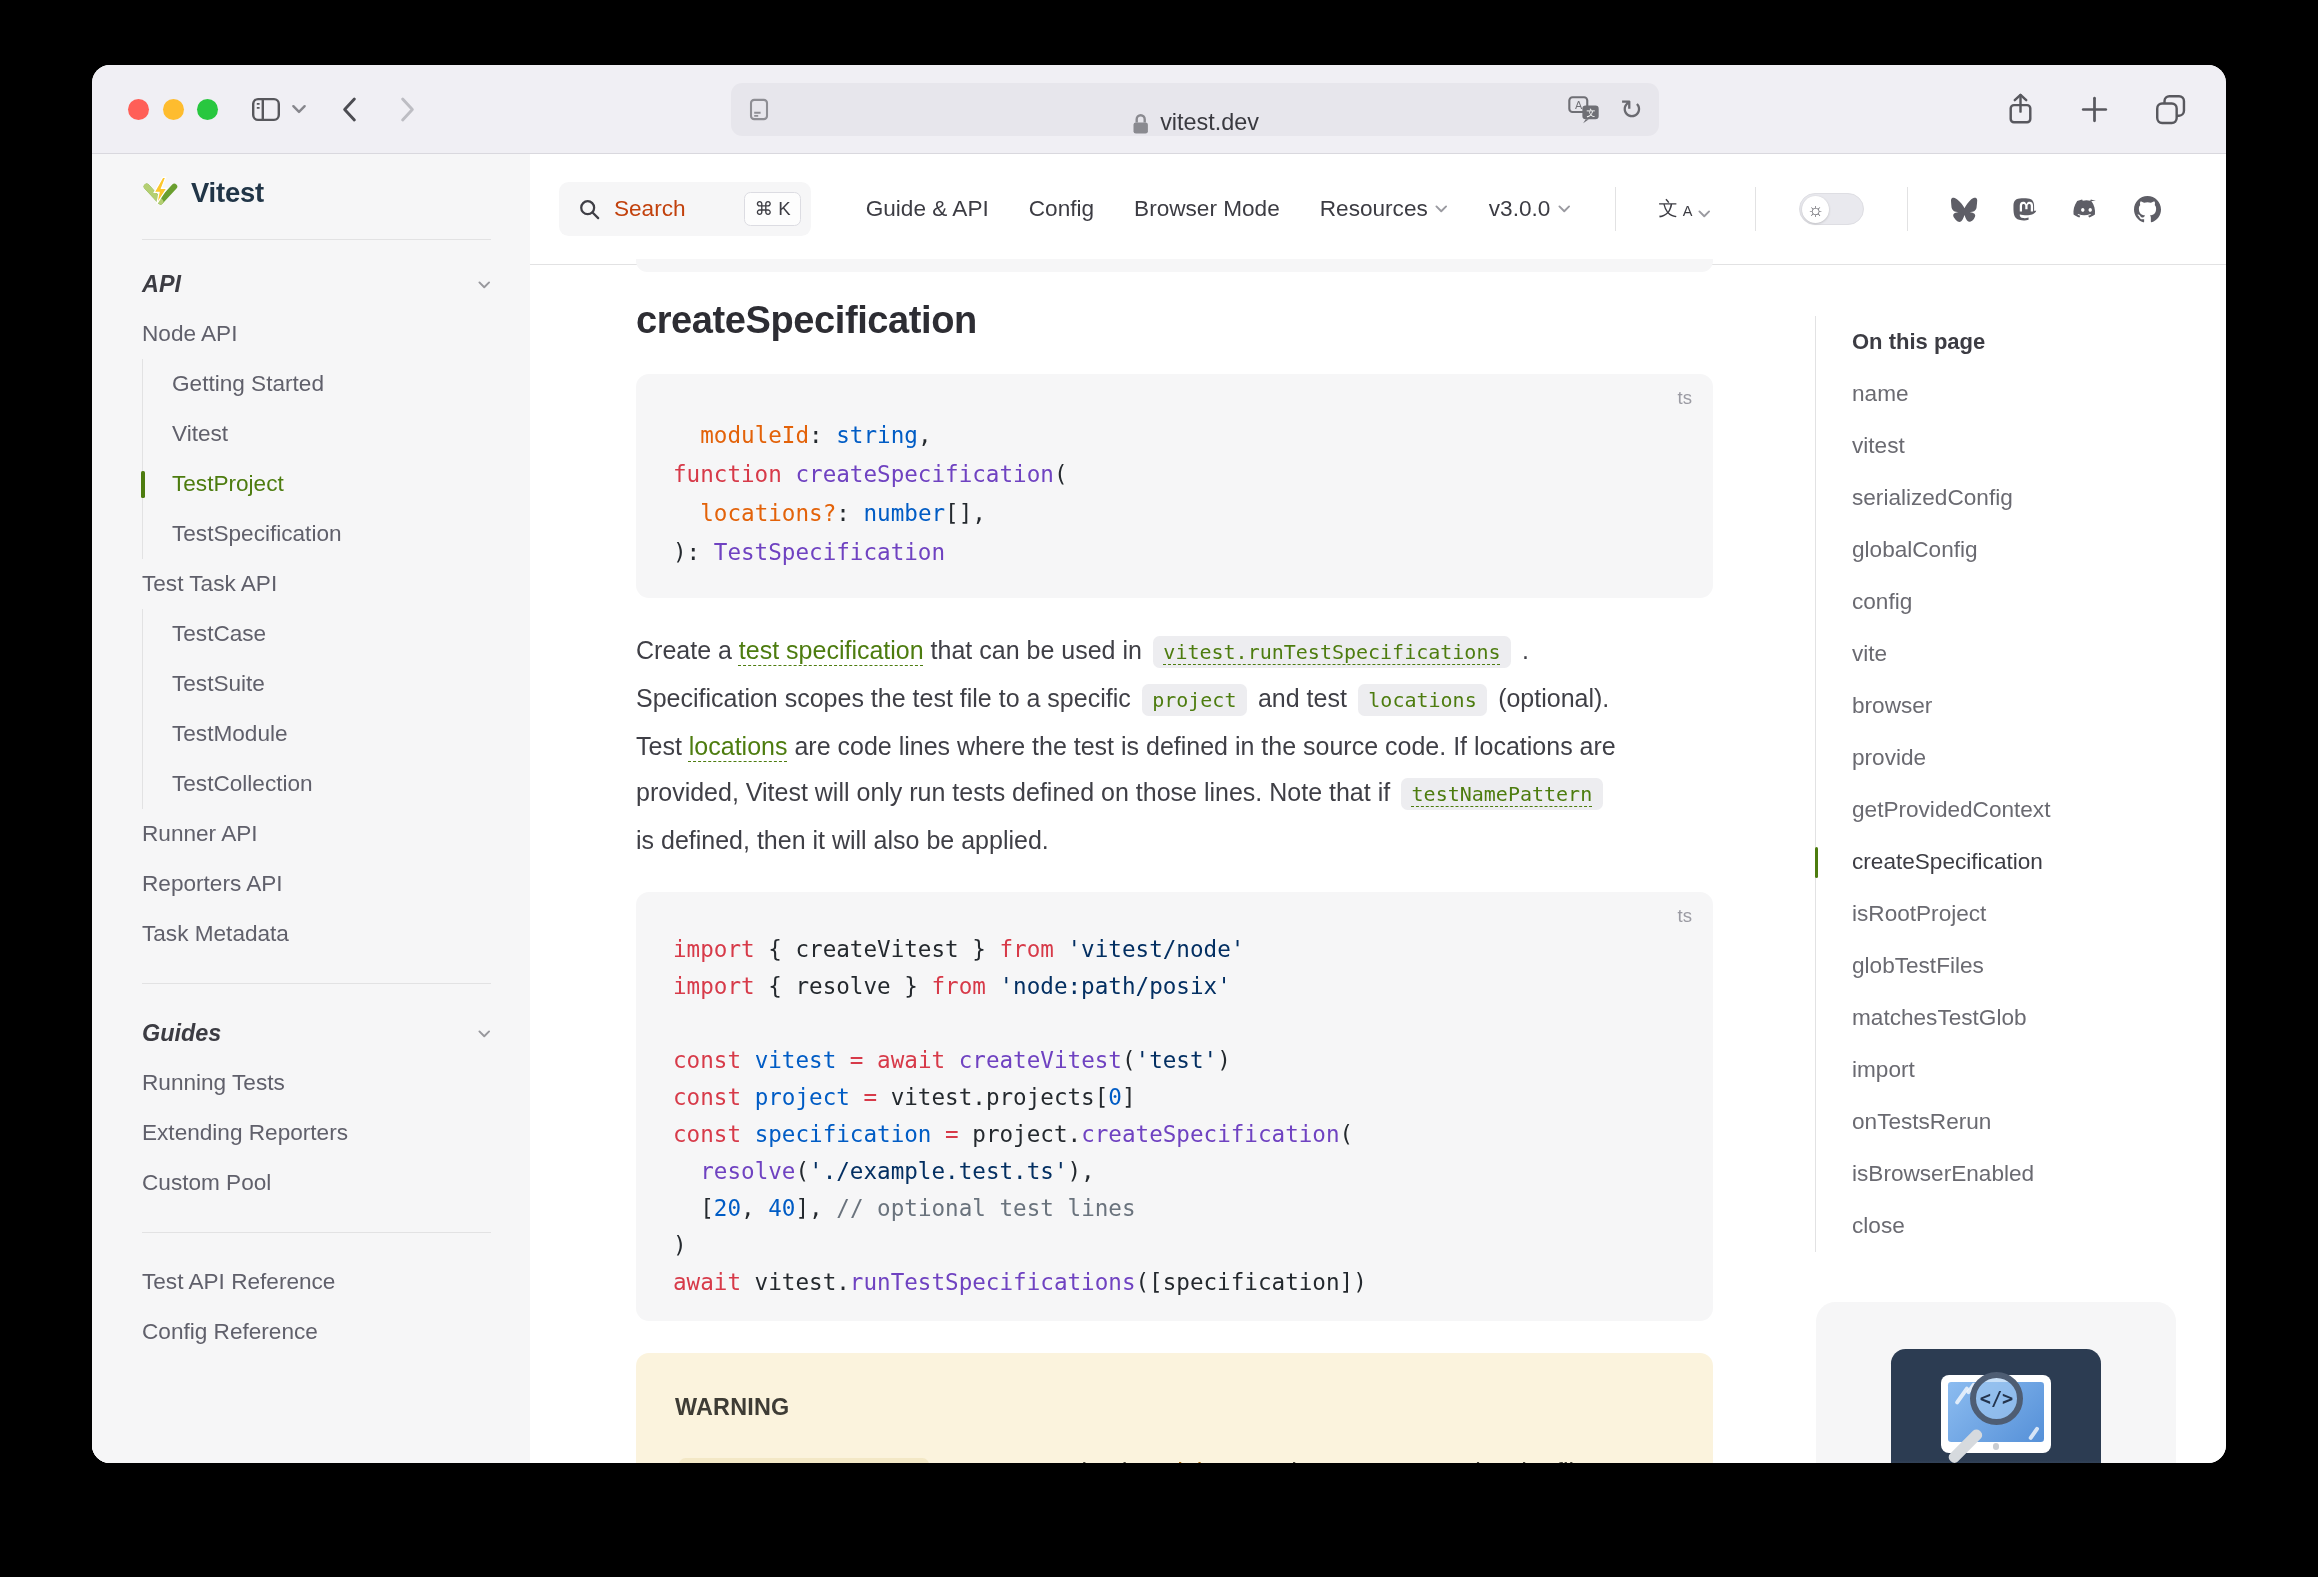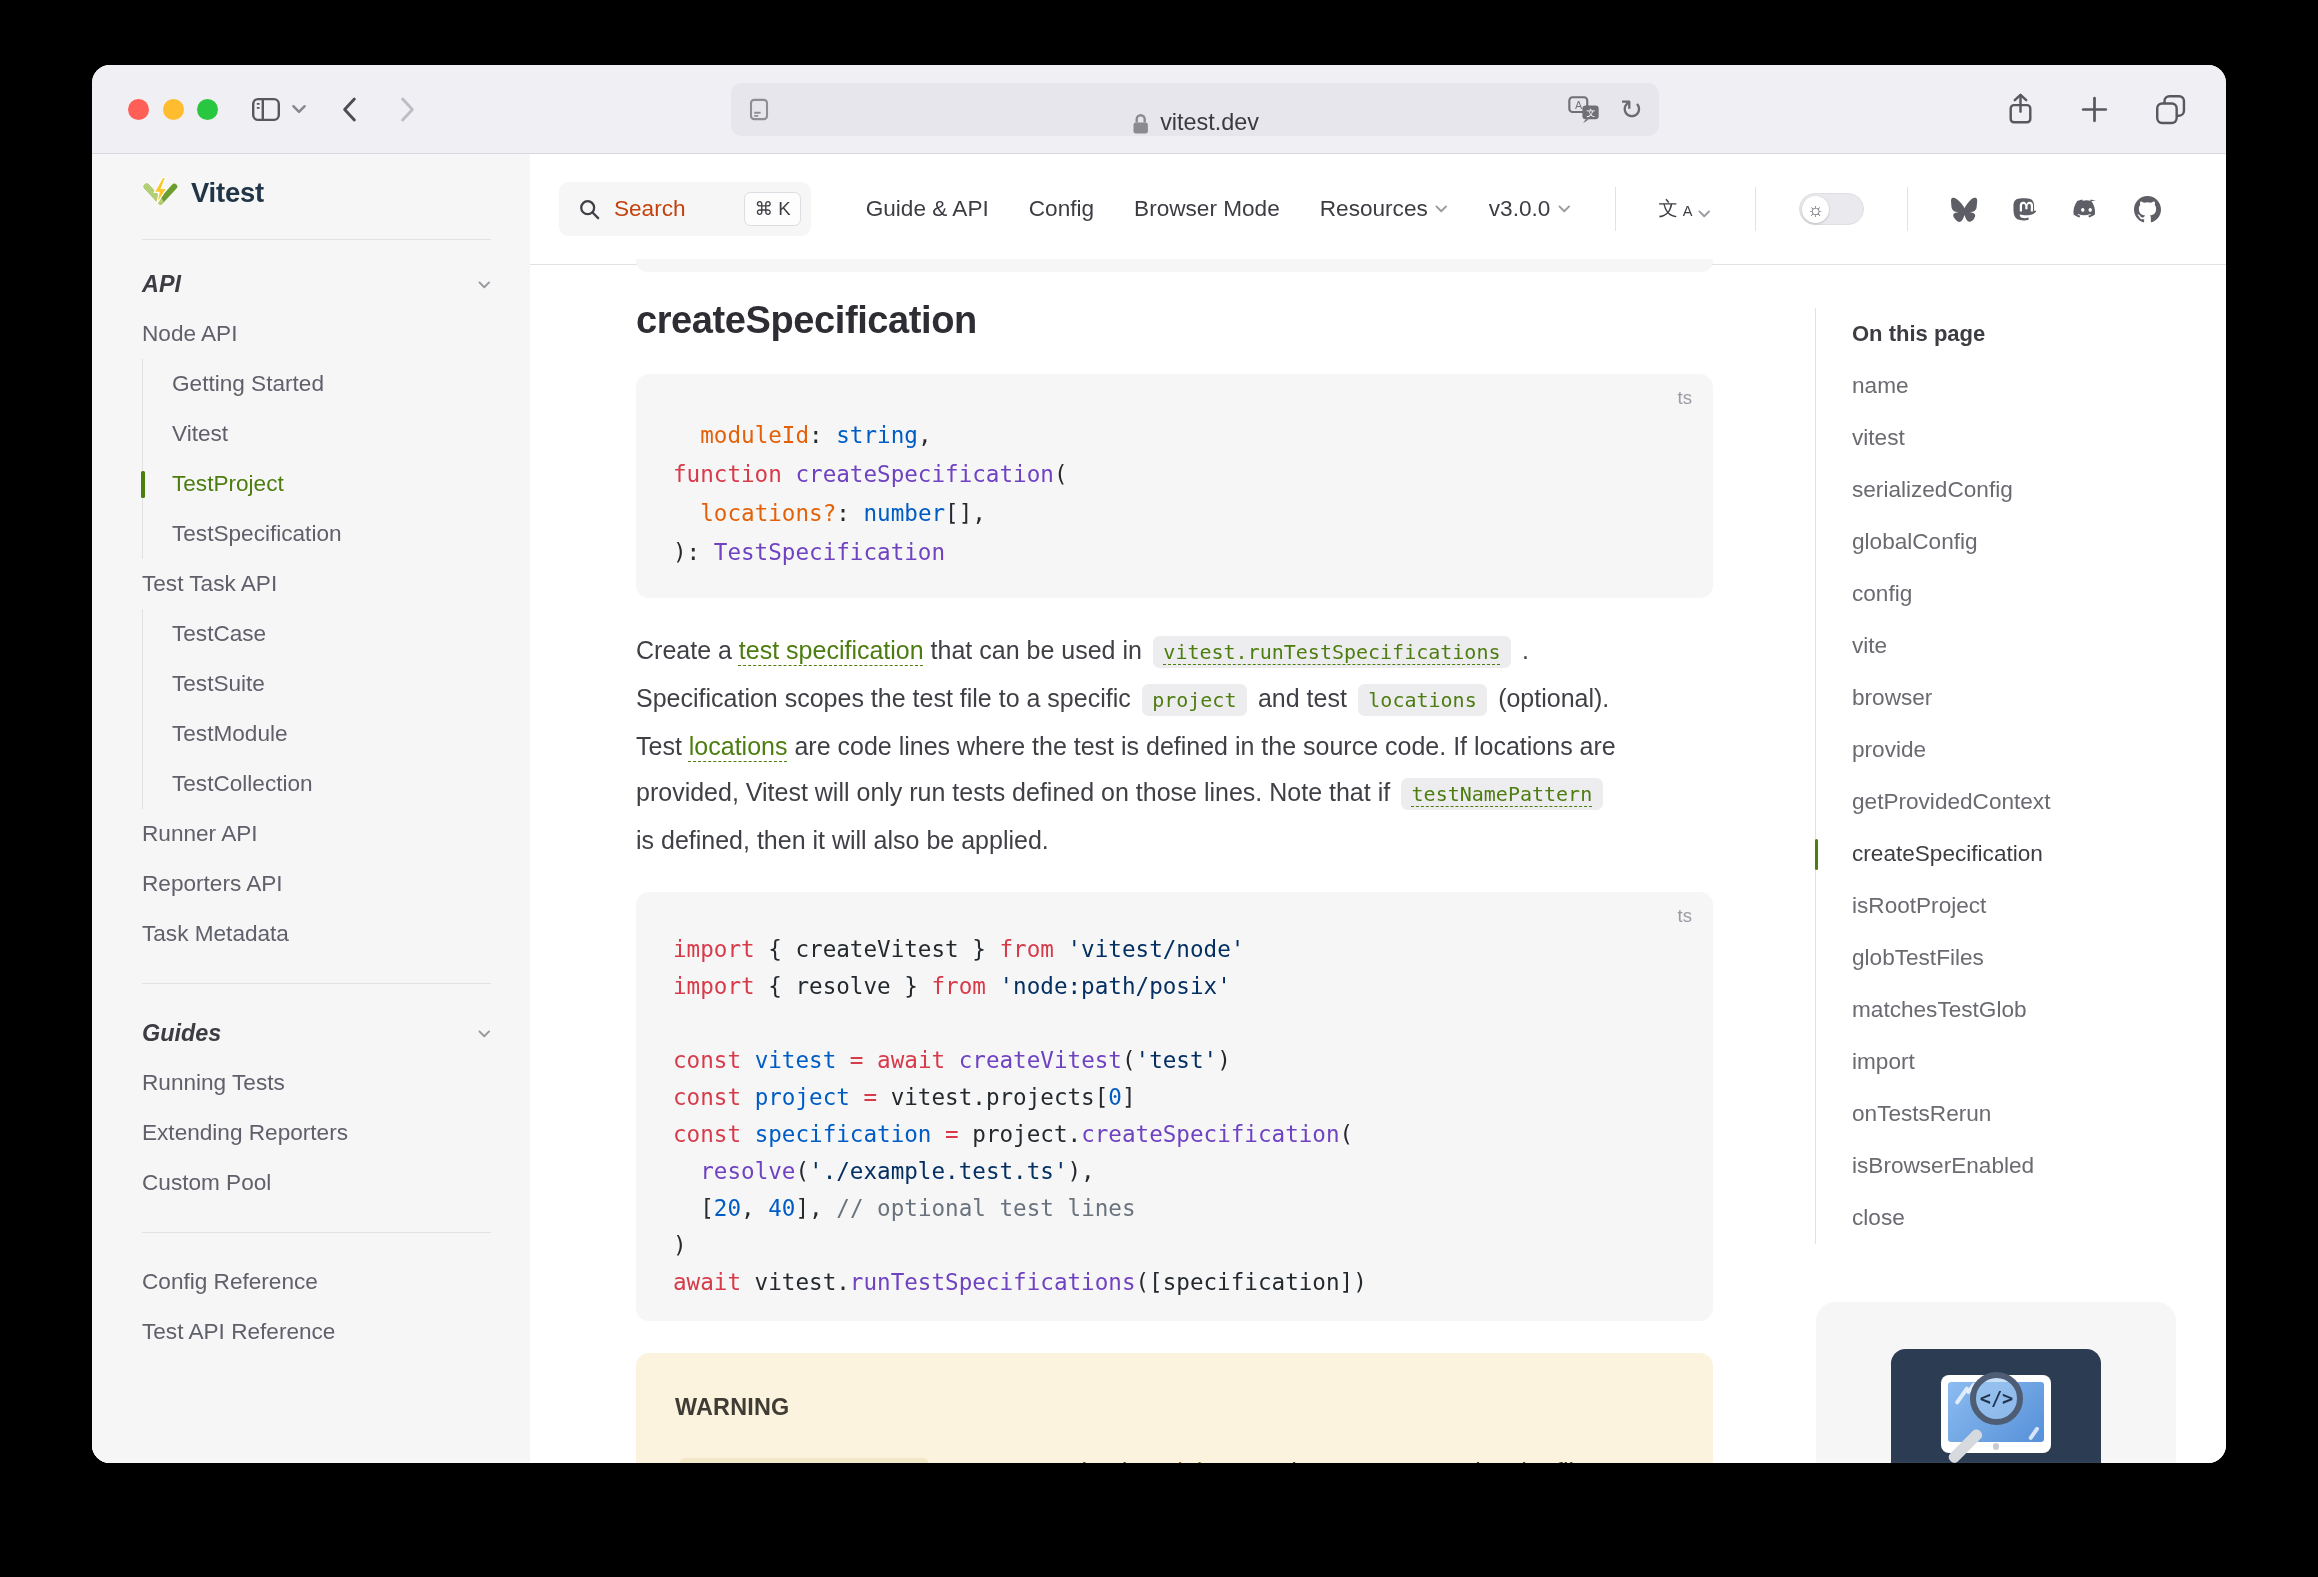--- a/index.html
+++ b/index.html
@@ -79,21 +79,21 @@
     text-decoration-thickness:1.2px; text-underline-offset:5.7px; cursor:pointer; }
   .chip.linked { text-decoration:underline; text-decoration-style:dashed;
     text-decoration-thickness:1.2px; text-underline-offset:4.8px; cursor:pointer; }
   .warning { margin-top:32px; background:var(--warn-bg); border-radius:13px; padding:31px 39px;
     font-size:25px; line-height:46px; color:#45423a; }
   .warn-title { font-weight:700; font-size:23.4px; color:#3e3c35; margin-bottom:19.4px; letter-spacing:0.2px; }
   .warning .chip { background:#f3e8c6; color:var(--warn-code); }
   .warning a.plink { color:var(--warn-link); font-weight:500; }
 
   
-  .aside { position:absolute; left:1723px; top:154px; width:379px; }
+  .aside { position:absolute; left:1723px; top:162px; width:379px; }
   .aside-inner { border-left:1.6px solid #e2e2e3; padding-left:36px; }
   .aside-title { height:52px; display:flex; align-items:center; font-size:22px; font-weight:600; color:#3c3c43; }
   .arow { height:52px; display:flex; align-items:center; font-size:22.6px; color:#6a6a71; position:relative; }
   .arow.active { color:#3c3c43; }
   .arow.active::before { content:""; position:absolute; left:-37px; top:10.5px; width:3.2px; height:31px;
     background:var(--brand); border-radius:1.6px; }
 
   
   .sponsor { position:absolute; left:1724px; top:1148px; width:360px; height:274px;
     border-radius:19.4px; background:#f6f6f7; }
@@ -277,24 +277,24 @@
             <span>Running Tests</span>
           </div>
           <div class="srow item">
             <span>Extending Reporters</span>
           </div>
           <div class="srow item">
             <span>Custom Pool</span>
           </div>
           <div class="sdiv2"></div>
           <div class="srow item">
+            <span>Test API Reference</span>
+          </div>
+          <div class="srow item">
             <span>Config Reference</span>
-          </div>
-          <div class="srow item">
-            <span>Test API Reference</span>
           </div>
         </div>
     </div>
 
     <div class="navbar">
       <div class="search">
         <span>
           <svg class="ic" width="22.6" height="22.6" viewBox="0 0 28 28">
               <circle cx="12" cy="12" r="8" fill="none" stroke="#3f3f46" stroke-width="2.8"></circle>
               <line x1="18" y1="18" x2="25" y2="25" stroke="#3f3f46" stroke-width="2.8" stroke-linecap="round"></line>

